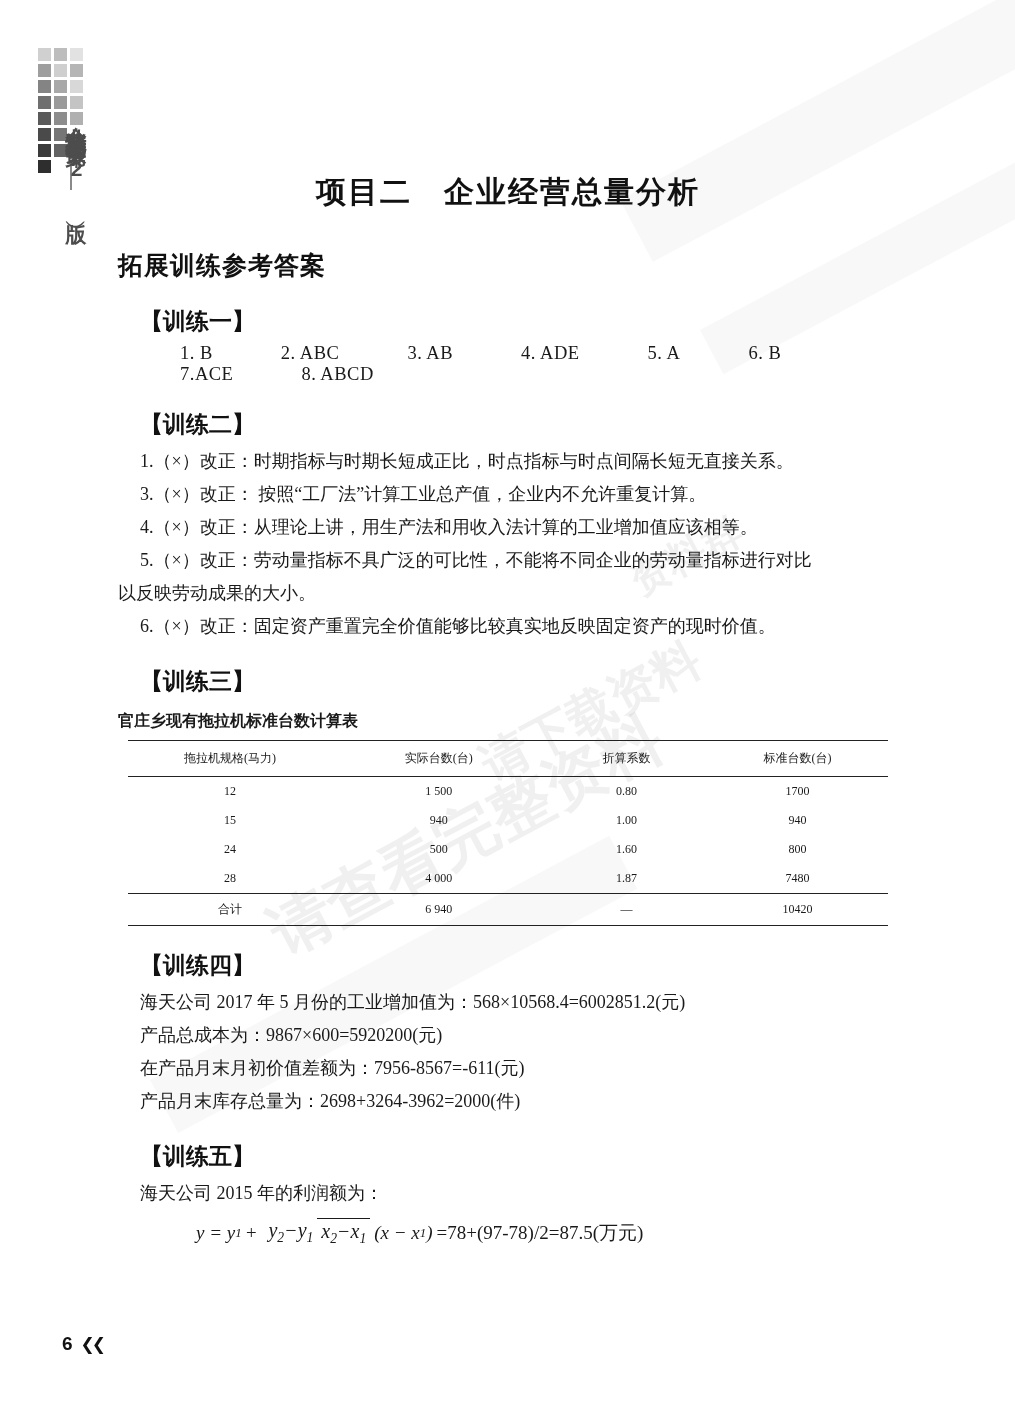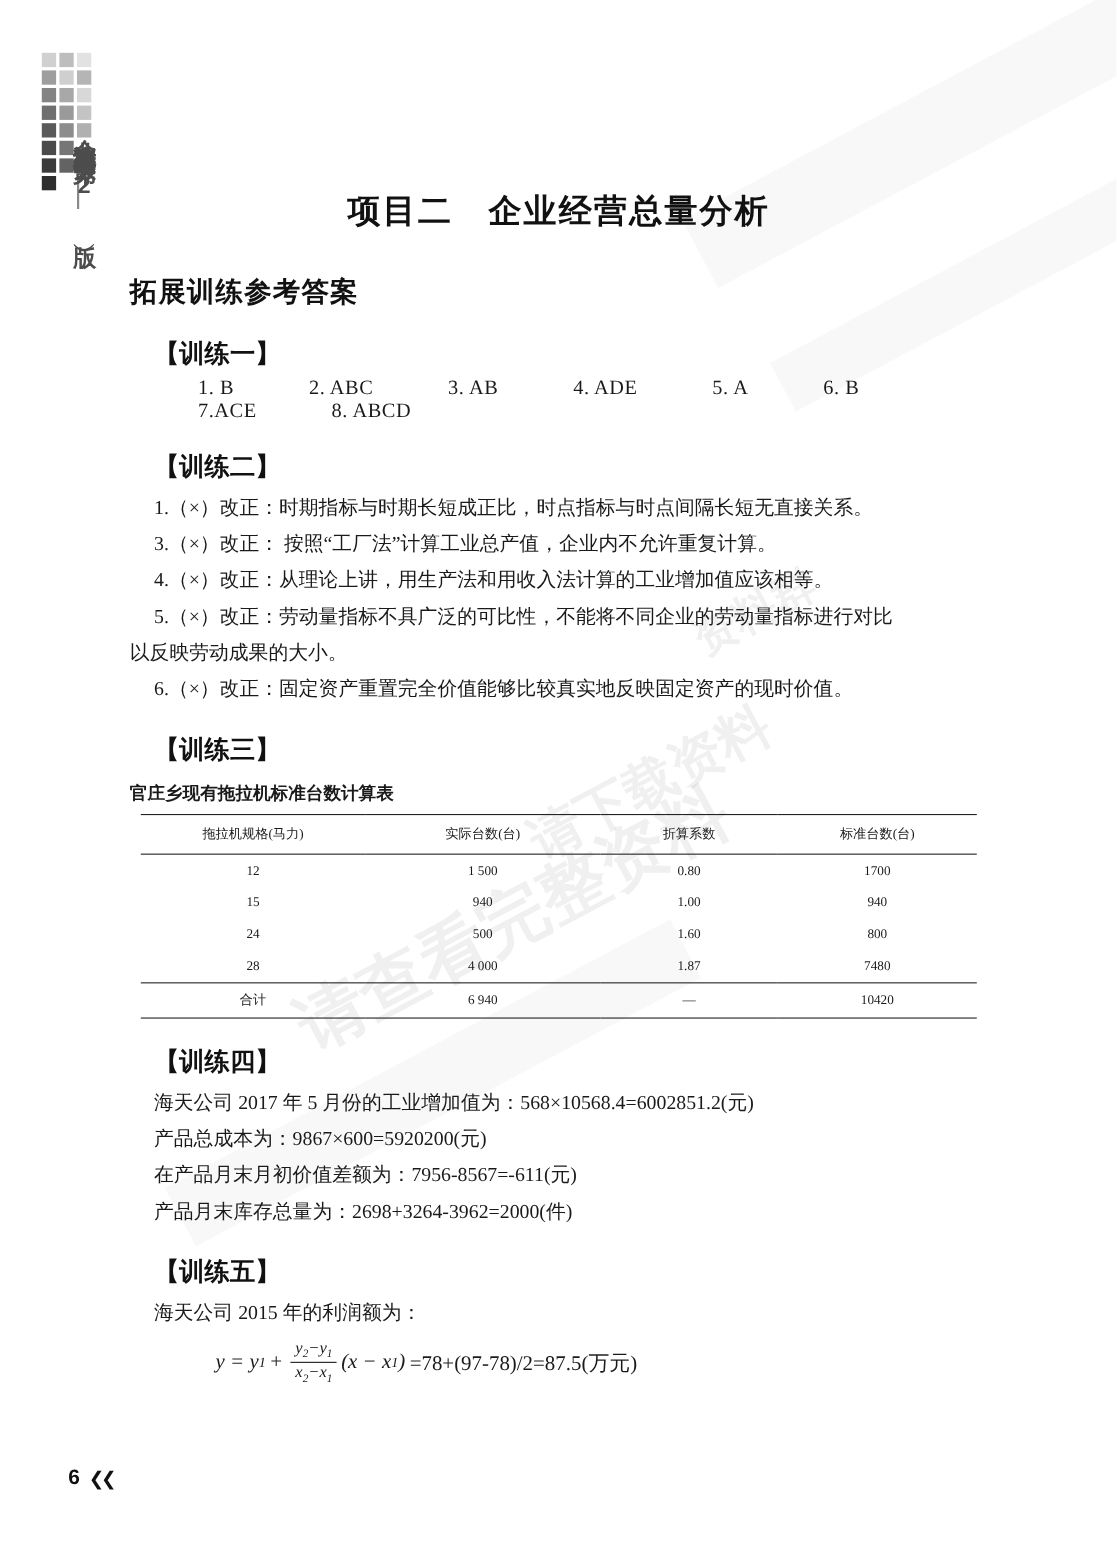--- a/index.html
+++ b/index.html
@@ -153,25 +153,25 @@
   .formula-row {
     display: flex;
     align-items: center;
     margin: 10px 0 0 78px;
     font-size: 19px;
     font-style: italic;
     font-family: "Liberation Serif", serif;
   }
   .frac {
     display: inline-flex;
-    flex-direction: column;
+    flex-direction: row;
     align-items: center;
     margin: 0 4px;
     vertical-align: middle;
-    font-size: 15px;
+    font-size: 20px;
     text-align: right;
   }
   .frac .num { padding: 0 4px 1px 4px; }
   .frac .den { padding: 1px 4px 0 4px; border-top: 1.2px solid #1a1a1a; }
   sub { font-size: 0.68em; }
   .rhs { font-style: normal; margin-left: 4px; }
 
   
   .footer {
     position: absolute;

